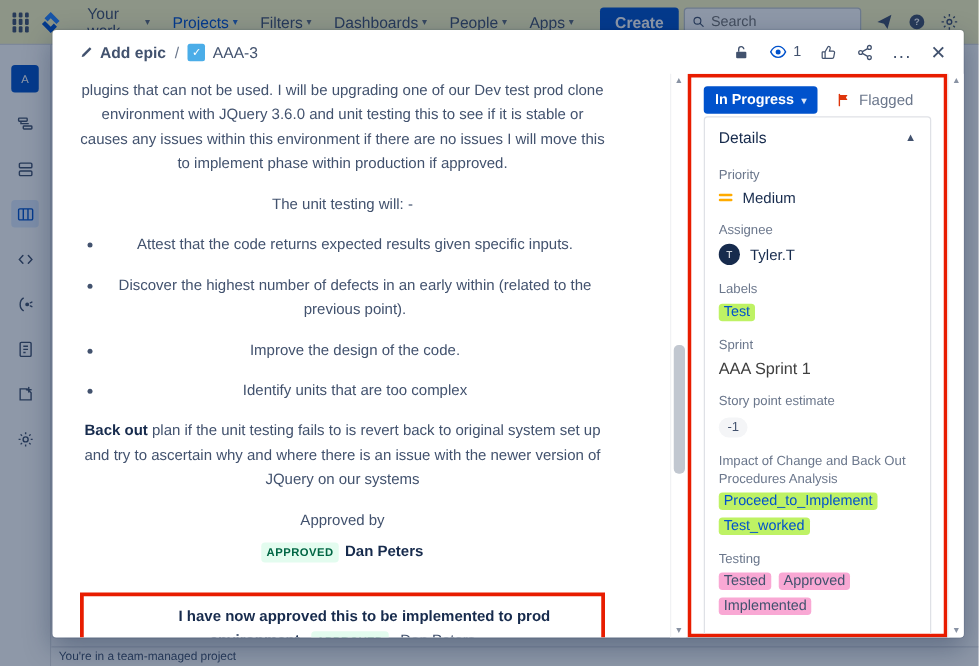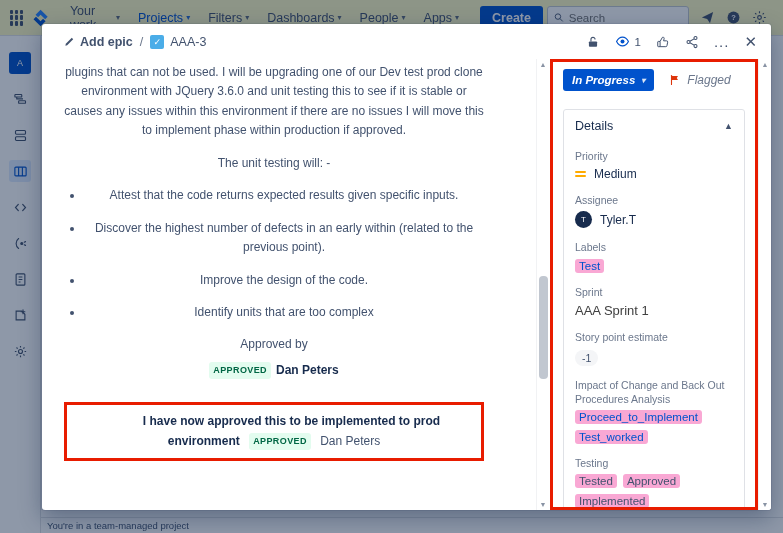--- a/index.html
+++ b/index.html
@@ -136,21 +136,21 @@
   .sb-arrow { font-size: 7px; color: #8993a4; padding: 2px 0; flex: 0 0 auto; }
   .sb-track { flex: 1; width: 100%; position: relative; }
   .sb-thumb { position: absolute; left: 2px; width: 9px; background: #c1c7d0; border-radius: 4px; }
 
   
   .side-col {
     position: absolute; left: 508px; top: 0; width: 221px; bottom: 0;
     padding-right: 13px; overflow: hidden;
   }
   .side-inner { border: 3px solid #e81c00; height: 100%; padding: 7px 10px 0 10px; overflow: hidden; }
-  .status-row { display: flex; align-items: center; gap: 15px; margin-bottom: 18px; font-style: italic; }
+  .status-row { display: flex; align-items: center; gap: 15px; margin-bottom: 2px; }
   .status-pill {
     background: #0052cc; color: #fff; font-size: 11.5px; font-weight: bold;
     padding: 5px 9px; border-radius: 3px; display: flex; align-items: center; gap: 6px; cursor: pointer;
   }
   .flagged { display: flex; align-items: center; gap: 6px; font-size: 12px; color: #6b778c; cursor: pointer; }
   .details-box { border: 1px solid #dfe1e6; border-radius: 3px; }
   .details-hdr {
     display: flex; align-items: center; padding: 9px 11px; font-size: 12.5px;
     color: #172b4d; font-weight: normal; cursor: pointer;
   }
@@ -161,21 +161,21 @@
   .field-val { font-size: 12px; color: #172b4d; display: flex; align-items: center; gap: 8px; }
   .prio-icon { display: flex; flex-direction: column; gap: 2px; width: 11px; }
   .prio-icon i { height: 2px; background: #ffab00; display: block; border-radius: 1px; }
   .avatar-t {
     width: 17px; height: 17px; border-radius: 50%; background: #172b4d; color: #fff;
     font-size: 8px; display: flex; align-items: center; justify-content: center;
   }
   .link-val { font-size: 13px; color: #404040; cursor: pointer; }
   .tagset { display: flex; flex-wrap: wrap; gap: 6px; }
   .tag {
-    background: #f9a8d4; color: #0052cc; font-size: 11.5px;
+    background: #bef264; color: #0052cc; font-size: 11.5px;
     padding: 1px 4px; border-radius: 3px; cursor: pointer;
   }
   .tag.grey { background: #f9a8d4; color: #42526e; }
   .sp-chip {
     background: #f4f5f7; color: #42526e; font-size: 10.5px;
     padding: 2px 7px; border-radius: 10px; display: inline-block;
   }
 </style>
 </head>
 <body>
@@ -371,20 +371,23 @@
       <div class="content-col">
         <div class="desc">
           <p>plugins that can not be used. I will be upgrading one of our Dev test prod clone environment with JQuery 3.6.0 and unit testing this to see if it is stable or causes any issues within this environment if there are no issues I will move this to implement phase within production if approved.</p>
           <p>The unit testing will: -</p>
           <ul>
             <li>Attest that the code returns expected results given specific inputs.</li>
             <li>Discover the highest number of defects in an early within (related to the previous point).</li>
             <li>Improve the design of the code.</li>
             <li>Identify units that are too complex</li>
           </ul>
+          <p>
+            <b>Back out</b><span> plan if the unit testing fails to is revert back to original system set up and try to ascertain why and where there is an issue with the newer version of JQuery on our systems</span>
+          </p>
           <div class="approved-by">Approved by</div>
           <div>
             <span class="lozenge">APPROVED</span><span class="approver-name">Dan Peters</span>
           </div>
         </div>
 
         <div class="hl-comment">
           <b>I have now approved this to be implemented to prod environment</b>
           <span class="lozenge" style="margin-left:6px;">APPROVED</span>
           <span style="margin-left:6px;">Dan Peters</span>

